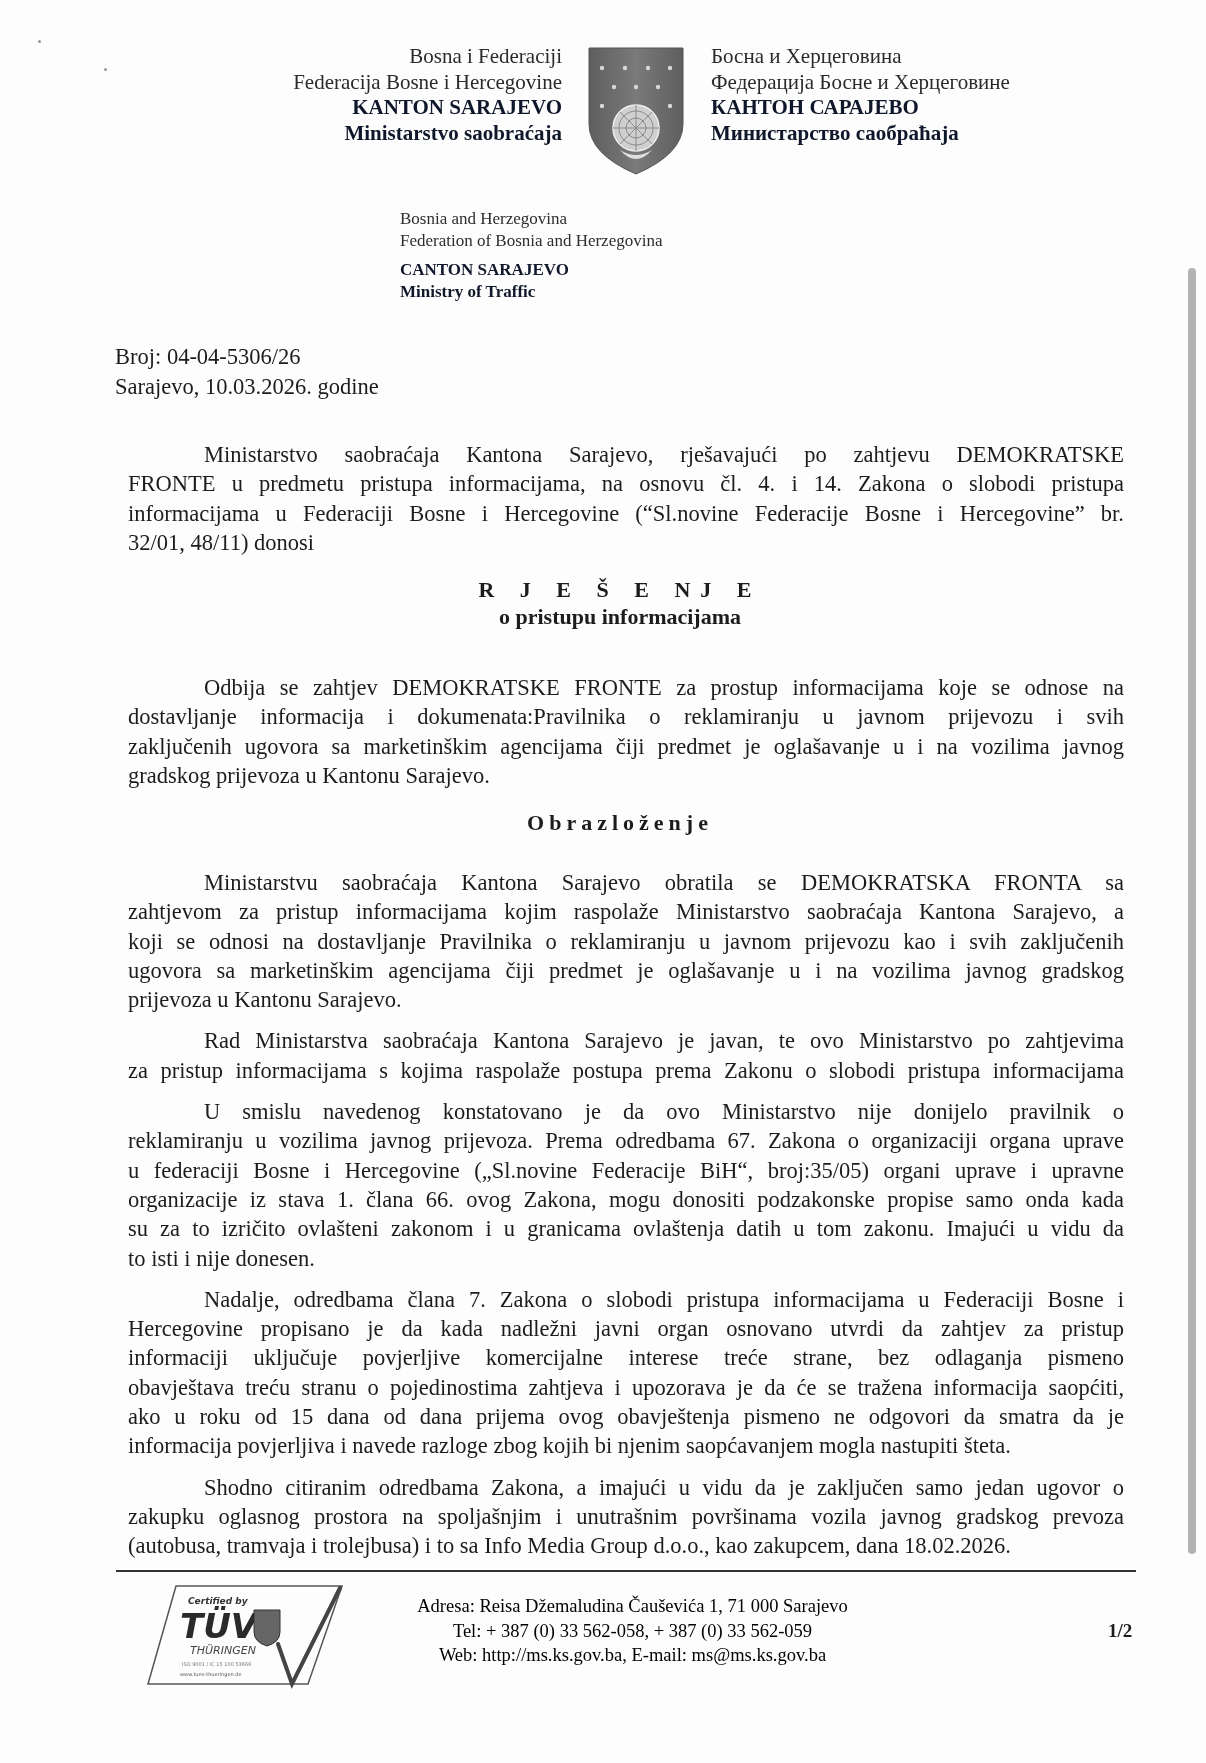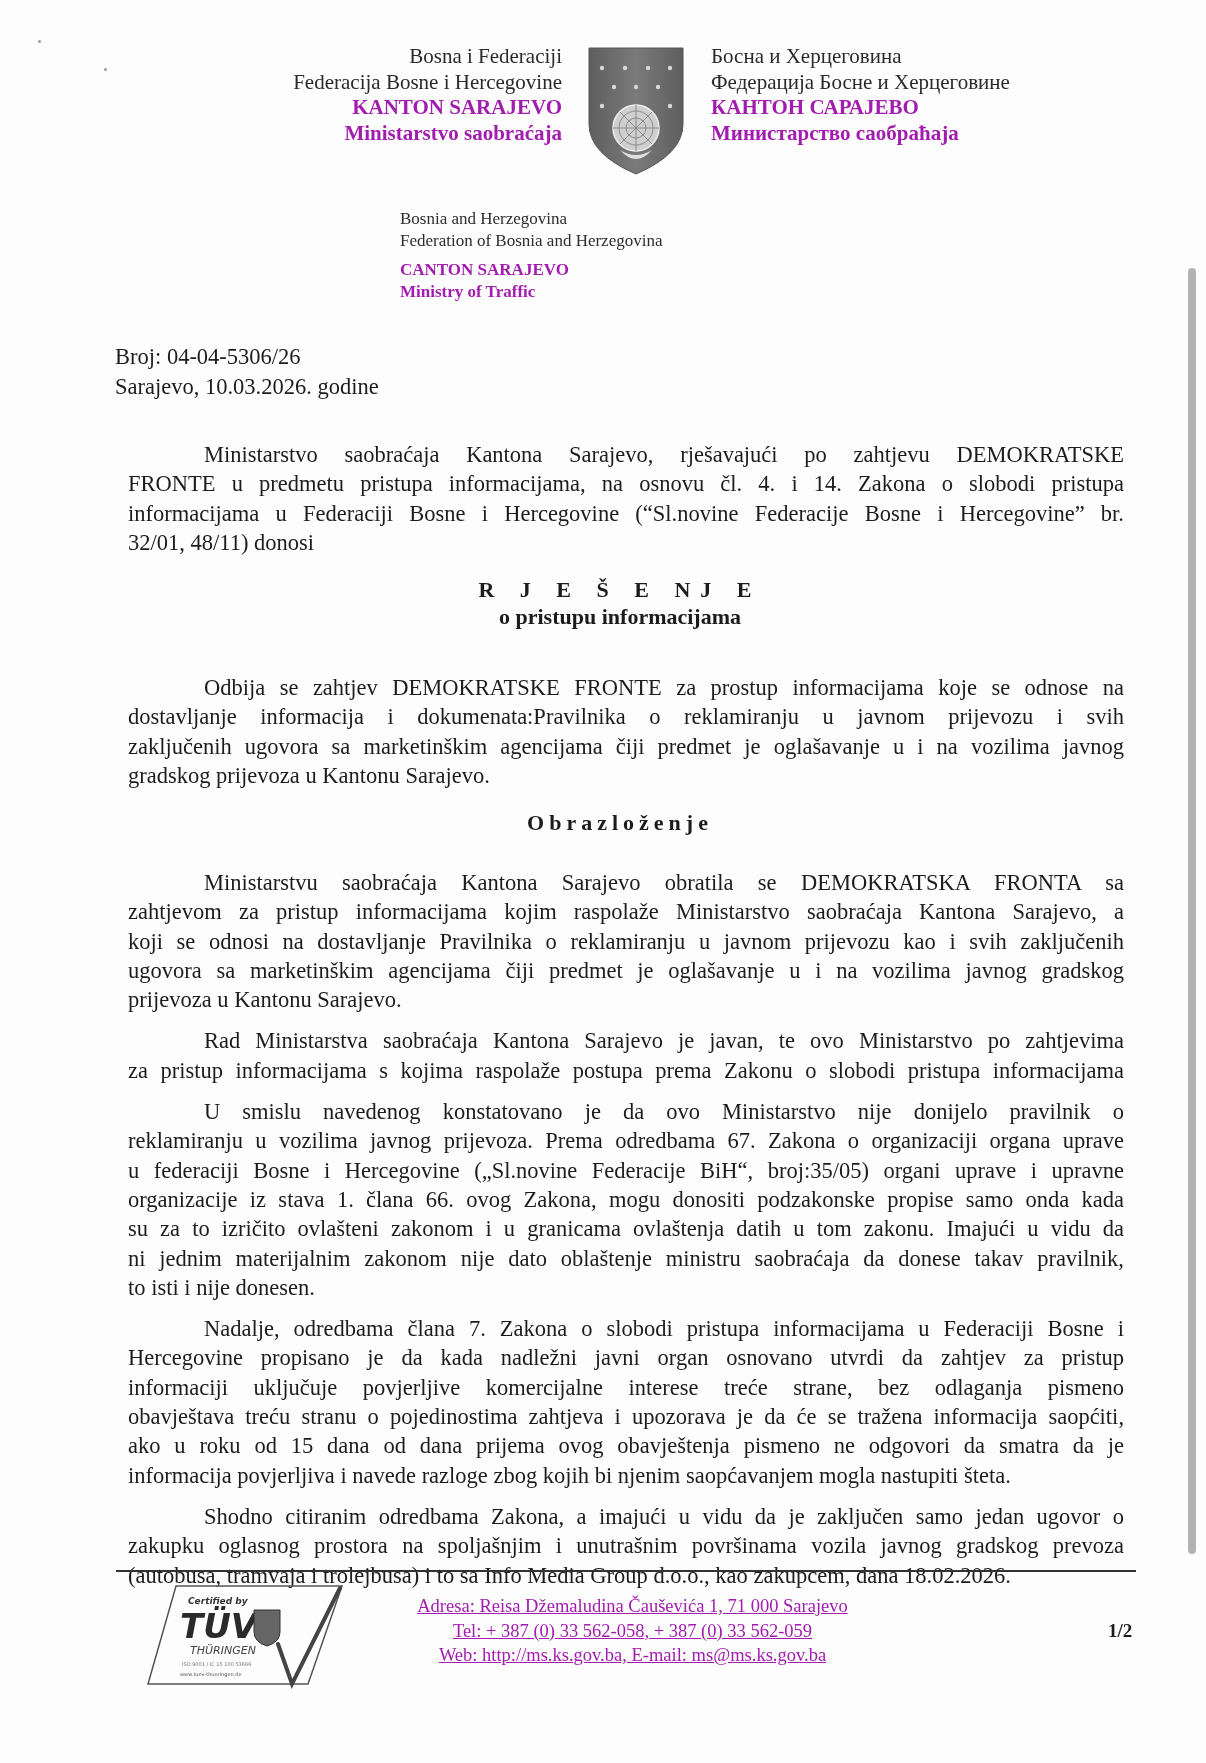--- a/index.html
+++ b/index.html
@@ -3,37 +3,37 @@
 <meta charset="utf-8">
 <style>
   html, body { margin: 0; padding: 0; }
   body {
     width: 1206px; height: 1763px; background: #fdfdfd; position: relative; overflow: hidden;
     font-family: "Liberation Serif", "DejaVu Serif", serif; color: #1c1c1c;
   }
   .abs { position: absolute; }
   .hdr-left { left: 200px; top: 44px; width: 362px; text-align: right; font-size: 21px; line-height: 25.5px; color: #2a2a2a; }
   .hdr-right { left: 711px; top: 44px; width: 400px; text-align: left; font-size: 21px; line-height: 25.5px; color: #2a2a2a; }
-  .bold { font-weight: bold; color: #a21caf; }
+  .bold { font-weight: bold; color: #0f172a; }
   .crest { left: 586px; top: 46px; width: 100px; height: 130px; }
   .hdr-en { left: 400px; top: 208px; width: 460px; text-align: left; font-size: 17px; line-height: 22px; color: #2d2d2d; }
   .hdr-en .gap { height: 7px; }
   .ref { left: 115px; top: 342px; font-size: 22.5px; line-height: 30px; }
   .body { left: 116px; width: 1020px; font-size: 22.5px; line-height: 29.3px; text-align: justify; }
   .body p { margin: 12px; text-indent: 76px; }
   .body p.noind { text-indent: 0; }
   .body .line { display: block; text-align: justify; text-align-last: justify; white-space: nowrap; }
   .body .line.last { text-align-last: left; }
   .title { left: 300px; width: 640px; text-align: center; font-weight: bold; font-size: 22px; }
   .title1 { top: 577px; letter-spacing: 10px; }
   .title2 { top: 604px; }
   .title3 { top: 810px; letter-spacing: 5px; }
   .rule { left: 116px; top: 1570px; width: 1020px; height: 2px; background: #333; }
   .tuv { left: 140px; top: 1580px; width: 240px; height: 130px; }
-  .footer { left: 380px; top: 1594px; width: 600px; text-align: left; font-size: 18.5px; line-height: 24.5px; color: #a21caf; text-decoration: underline; }
+  .footer { left: 380px; top: 1594px; width: 600px; text-align: left; font-size: 18.5px; line-height: 24.5px; color: #000000; }
   .footer div { text-align: center; width: 505px; }
   .pagenum { left: 1108px; top: 1620px; font-weight: bold; font-size: 19px; }
   .scrollbar { left: 1188px; top: 268px; width: 8px; height: 1286px; background: #b3b3b3; border-radius: 4px; }
   .speck { width: 3px; height: 3px; background: #999; border-radius: 50%; }
 </style>
 </head>
 <body>
 
 <div class="abs speck" style="left:38px;top:40px;"></div>
 <div class="abs speck" style="left:104px;top:68px;"></div>
@@ -133,21 +133,20 @@
     <p class="noind">
       <span class="line" style="padding-left: 76px;">Rad Ministarstva saobraćaja Kantona Sarajevo  je javan, te ovo Ministarstvo  po zahtjevima</span>
       <span class="line">za pristup informacijama s kojima raspolaže postupa prema Zakonu o slobodi pristupa informacijama</span>
     </p>
     <p class="noind">
       <span class="line" style="padding-left: 76px;">U  smislu  navedenog  konstatovano  je  da  ovo  Ministarstvo  nije  donijelo   pravilnik   o</span>
       <span class="line">reklamiranju u vozilima javnog prijevoza.  Prema odredbama 67. Zakona o organizaciji organa uprave</span>
       <span class="line">u federaciji Bosne i Hercegovine („Sl.novine Federacije BiH“, broj:35/05) organi uprave i upravne</span>
       <span class="line">organizacije iz stava 1. člana 66. ovog Zakona, mogu donositi podzakonske propise samo onda kada</span>
       <span class="line">su za to izričito ovlašteni zakonom i u granicama ovlaštenja datih u tom zakonu. Imajući u vidu  da</span>
-      <span class="line">ni jednim materijalnim zakonom nije dato oblaštenje  ministru saobraćaja da donese takav pravilnik,</span>
       <span class="line last">to isti i nije donesen.</span>
     </p>
     <p class="noind">
       <span class="line" style="padding-left: 76px;">Nadalje,  odredbama člana  7. Zakona o slobodi pristupa informacijama u Federaciji Bosne i</span>
       <span class="line">Hercegovine   propisano  je  da  kada  nadležni  javni  organ  osnovano  utvrdi  da  zahtjev  za  pristup</span>
       <span class="line">informaciji  uključuje  povjerljive  komercijalne  interese  treće  strane,  bez  odlaganja  pismeno</span>
       <span class="line">obavještava treću stranu o pojedinostima zahtjeva i upozorava je da će se tražena informacija saopćiti,</span>
       <span class="line">ako  u  roku  od  15  dana  od  dana  prijema  ovog  obavještenja  pismeno  ne  odgovori  da  smatra  da  je</span>
       <span class="line last">informacija povjerljiva i navede razloge zbog kojih bi njenim saopćavanjem mogla nastupiti šteta.</span>
     </p>

